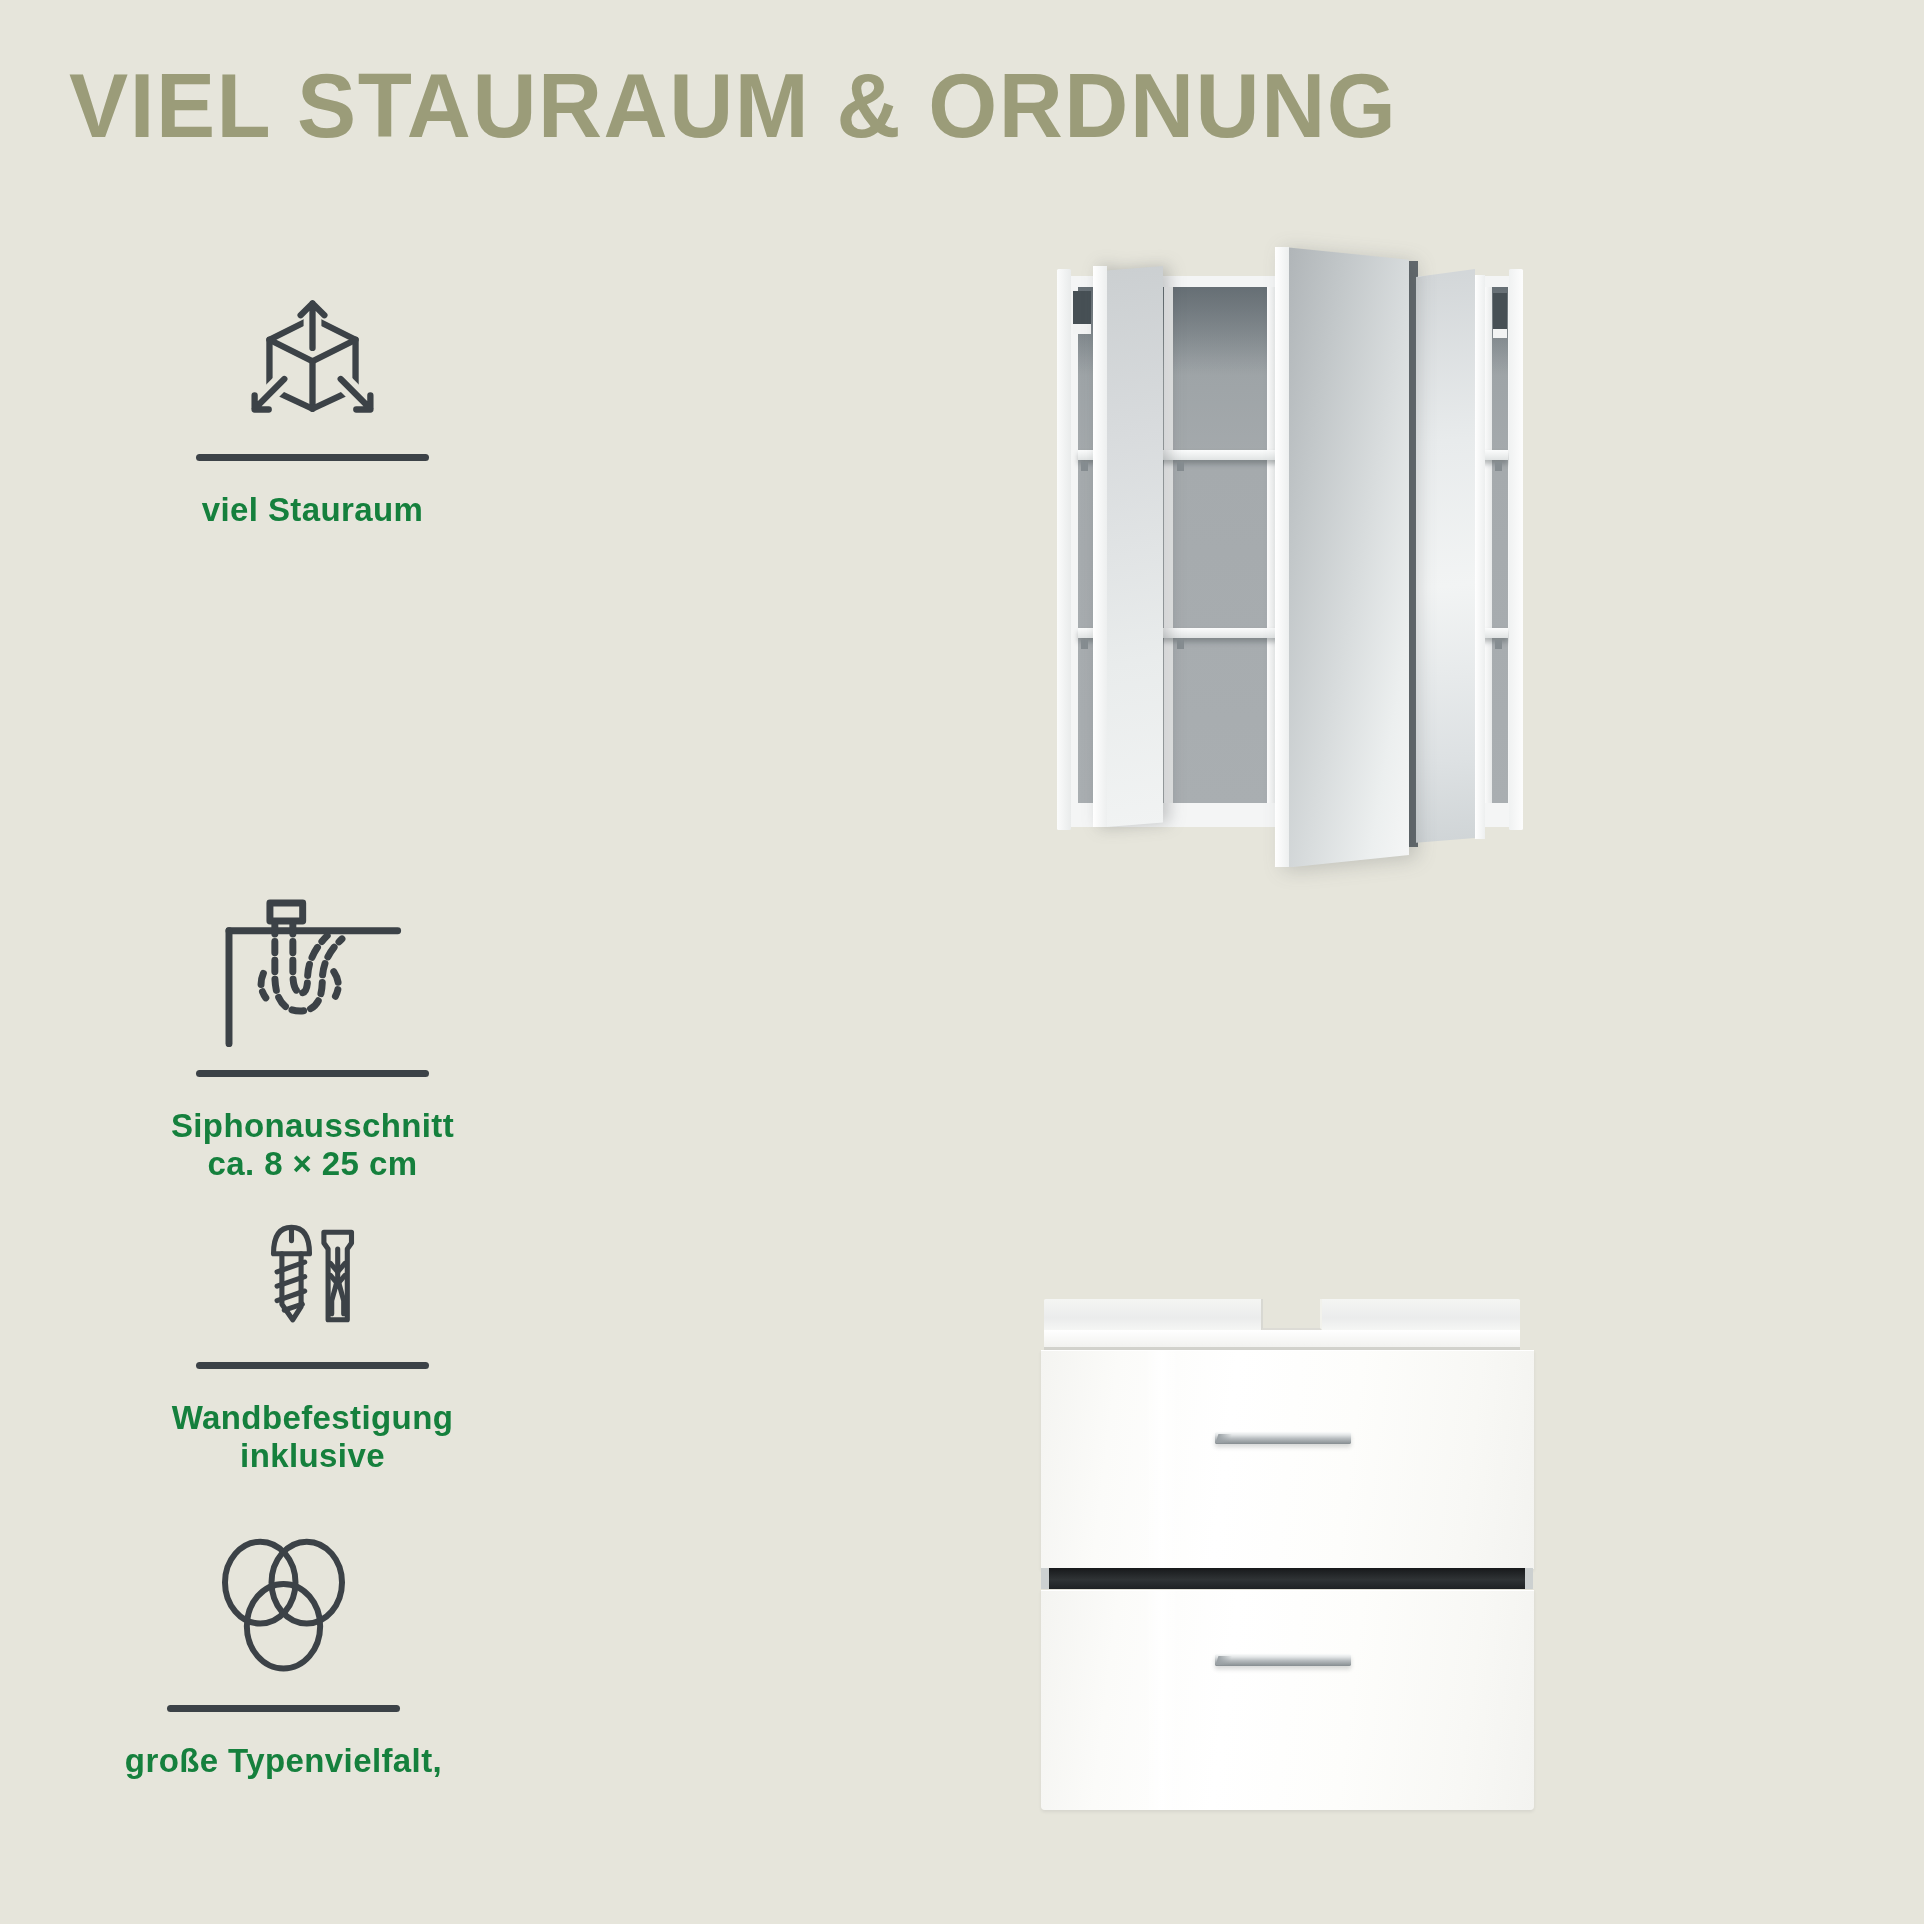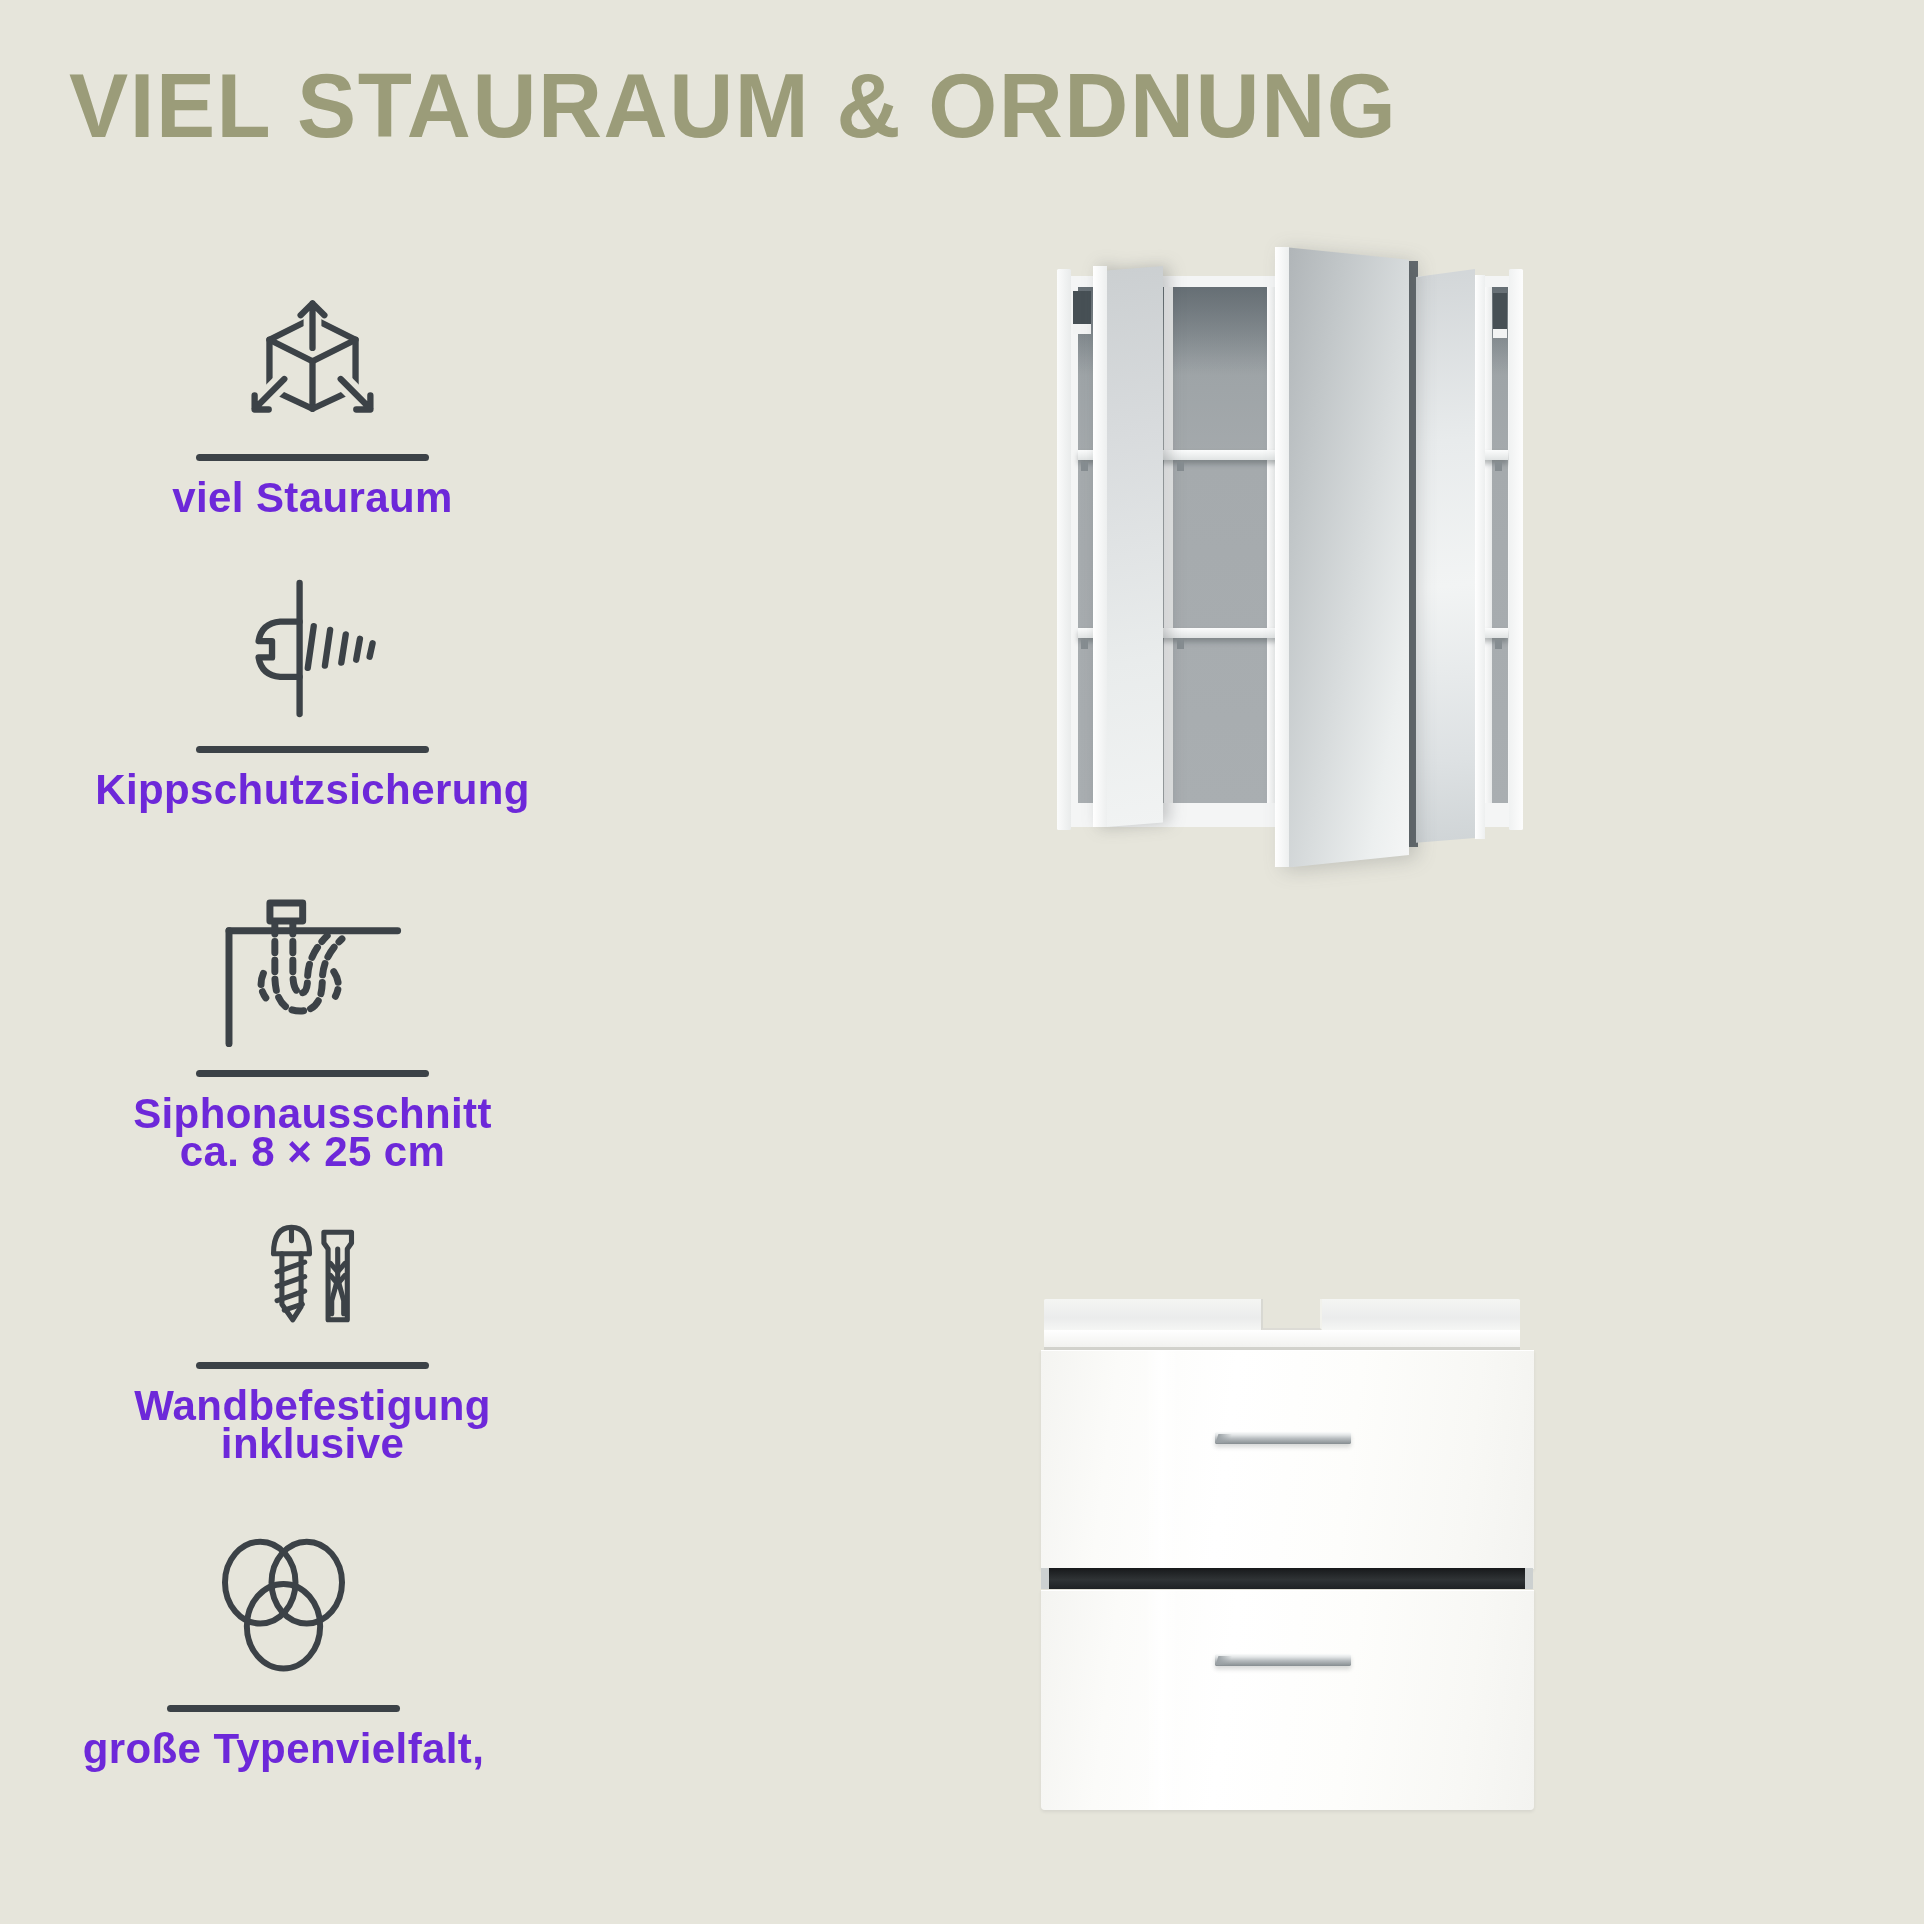--- a/index.html
+++ b/index.html
@@ -6,21 +6,21 @@
   #canvas{position:relative;width:1835px;height:1925px;background:#e6e5db;overflow:hidden;
           font-family:"Liberation Sans","DejaVu Sans",sans-serif;}
   
   .page-title{position:absolute;left:69px;top:55px;font-size:90px;font-weight:800;
               letter-spacing:1.6px;color:#9b9c79;white-space:nowrap;transform:scaleX(.985);
               transform-origin:left center;}
   
   .feature{position:absolute;left:80px;width:465px;text-align:center;}
   .icon-wrap{display:flex;justify-content:center;align-items:flex-end;}
   .divider{width:233px;height:7.2px;border-radius:4px;background:#3c4247;margin:22.5px auto 0;}
-  .label{margin-top:18px;font-size:42px;line-height:38px;font-weight:bold;color:#6d28d9;letter-spacing:0.4px;}
+  .label{margin-top:30px;font-size:33px;line-height:38px;font-weight:bold;color:#15803d;letter-spacing:0.4px;}
   .ic{fill:none;stroke:#3c4247;stroke-width:8.5;stroke-linecap:round;stroke-linejoin:round;}
   .halo{fill:none;stroke:#e6e5db;stroke-width:24;stroke-linecap:butt;}
   .dash{stroke-dasharray:14 9;}
   
   .mirror-cabinet{position:absolute;left:1057px;top:245px;width:467px;height:626px;}
   .mirror-cabinet div{position:absolute;}
   .mc-carcass{left:9.6px;top:30.5px;width:448px;height:551px;background:#f4f5f5;border-radius:1.6px;}
   .mc-interior{left:21px;top:42px;width:430px;height:516px;
      background:linear-gradient(180deg,#8f969a 0%,#9da3a6 14%,#a5aaad 35%,#a9aeb1 100%);}
   .mc-shade{left:21px;top:42px;width:430px;height:88px;
@@ -94,39 +94,20 @@
         <path class="halo" d="M134,116 L182,164"></path>
         <path class="ic" d="M138,120 L178,160 M178,142 L178,161 L159,161"></path>
       </svg>
     </div>
     <div class="divider"></div>
     <div class="label">
       <div>viel Stauraum</div>
     </div>
   </div>
 
-  <div class="feature" style="top:574px">
-    <div class="icon-wrap" style="height:149px">
-      <svg width="136" height="149" viewBox="0 0 180 200">
-        <g class="ic">
-          <path d="M72,12 V188"></path>
-          <path d="M72,64 H46 Q21,66 17,90 H35 V112 H17 Q21,136 46,138 H72"></path>
-          <path d="M91,70 L83,126"></path>
-          <path d="M113,75 L106,123"></path>
-          <path d="M134,81 L128,119"></path>
-          <path d="M153,87 L148,115"></path>
-          <path d="M170,93 L166,111"></path>
-        </g>
-      </svg>
-    </div>
-    <div class="divider"></div>
-    <div class="label">
-      <div>Kippschutzsicherung</div>
-    </div>
-  </div>
 
   <div class="feature" style="top:903px">
     <div class="icon-wrap" style="height:144px">
       <svg width="183" height="149" viewBox="0 0 220 182">
         <g class="ic">
           <path d="M58,6 H98 V28 H58 Z"></path>
           <path d="M8,40 H214"></path>
           <path d="M8,40 V178"></path>
         </g>
         <g class="ic dash">

